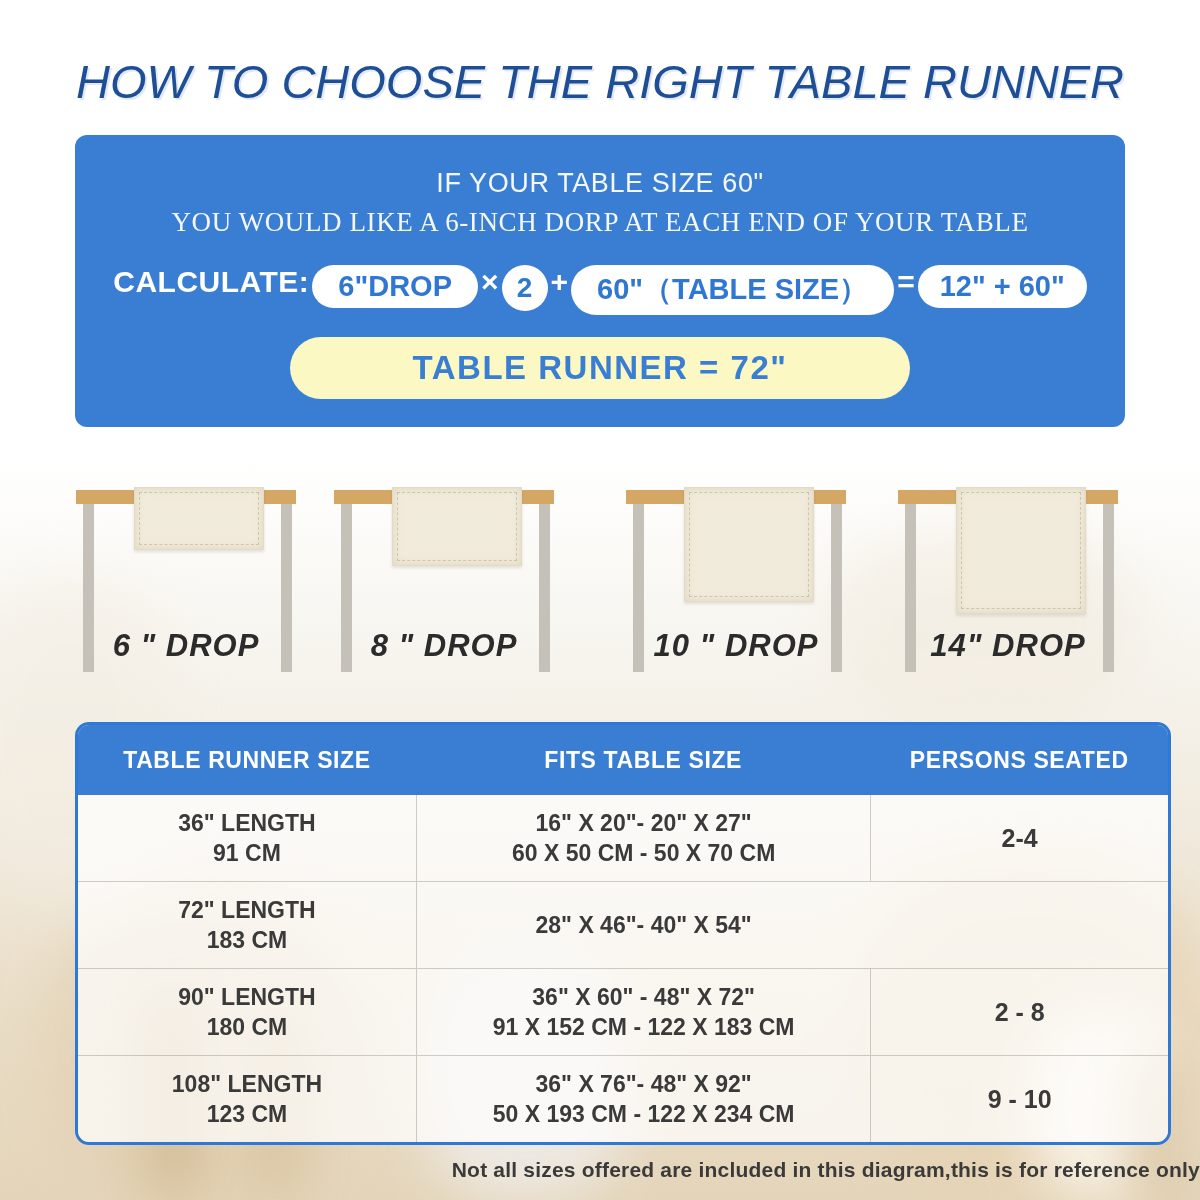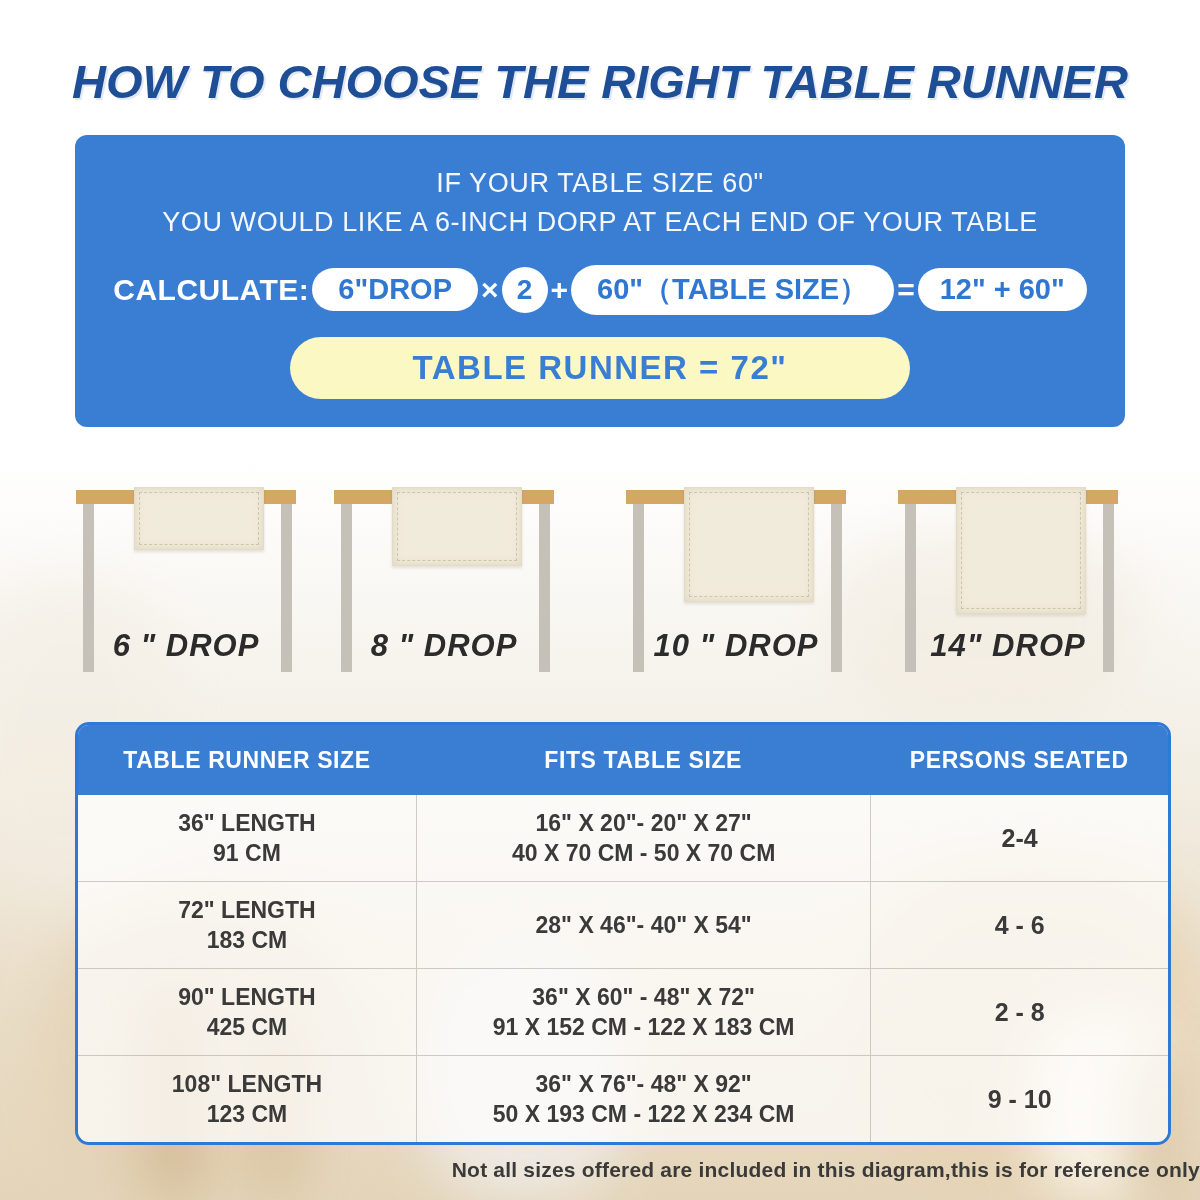--- a/index.html
+++ b/index.html
@@ -13,28 +13,28 @@
   .b3{left:258px;top:1010px;width:38px;height:190px;background:#d2ba92;opacity:.7;border-radius:20px;}
   .b4{left:860px;top:860px;width:340px;height:340px;background:#e6d2b2;opacity:.75;}
   .b5{left:1030px;top:1010px;width:150px;height:190px;background:#f8f2e6;opacity:.95;}
   .b6{left:1135px;top:1050px;width:44px;height:150px;background:#cfb68c;opacity:.8;border-radius:20px;}
   .b7{left:420px;top:950px;width:210px;height:250px;background:#efece8;opacity:.85;}
   .b8{left:830px;top:530px;width:310px;height:190px;background:#f1e9db;opacity:.5;}
   .b9{left:-40px;top:580px;width:220px;height:320px;background:#f3ede2;opacity:.55;}
   .content{position:absolute;inset:0;z-index:2;}
   
   .title{position:absolute;top:54px;left:0;width:100%;text-align:center;
-    font-size:47px;font-weight:bold;font-style:italic;color:#1d4e96;letter-spacing:0px;
+    font-size:47px;font-weight:normal;font-style:italic;color:#1d4e96;letter-spacing:0px;
     text-shadow:2px 2px 0 rgba(150,175,215,.28);}
   
   .calc{position:absolute;left:75px;top:135px;width:1050px;height:292px;background:#3a7ed3;
     border-radius:12px;display:flex;flex-direction:column;align-items:center;box-sizing:border-box;padding-top:32px;}
   .calc-line{color:#f4f8fd;font-size:27px;letter-spacing:.6px;line-height:1.2;text-align:center;}
-  .calc-line + .calc-line{margin-top:7px;}
-  .calc-row{margin-top:26px;display:flex;align-items:center;justify-content:center;gap:3px;width:100%;}
+  .calc-line + .calc-line{margin-top:7px;font-family:Liberation Serif, serif;}
+  .calc-row{margin-top:26px;display:flex;align-items:flex-start;justify-content:center;gap:3px;width:100%;}
   .calc-label{color:#ffffff;font-size:30px;font-weight:bold;letter-spacing:.5px;}
   .pill{background:#ffffff;border-radius:30px;padding:5px 26px;color:#2f77d1;font-size:29px;font-weight:bold;white-space:nowrap;}
   .pill.small{padding:5px 22px;}
   .circle{background:#ffffff;width:46px;height:46px;border-radius:50%;display:flex;align-items:center;justify-content:center;
     color:#2f77d1;font-size:28px;font-weight:bold;}
   .op{color:#ffffff;font-size:30px;font-weight:bold;}
   .result-pill{margin-top:22px;width:620px;height:62px;background:#fbf8c3;border-radius:31px;
     display:flex;align-items:center;justify-content:center;color:#3a7ed3;font-size:33px;font-weight:bold;letter-spacing:1.5px;}
   
   .figures{position:absolute;left:0;top:480px;width:1200px;height:215px;}
@@ -138,38 +138,37 @@
         <div class="hcell">PERSONS SEATED</div>
       </div>
       <div class="st-body">
         <div class="st-row">
           <div class="cell">
             <span>36" LENGTH</span>
             <span>91 CM</span>
           </div>
           <div class="cell mid">
             <span>16" X 20"- 20" X 27"</span>
-            <span>40 X 70 CM - 50 X 70 CM</span>
+            <span>60 X 50 CM - 50 X 70 CM</span>
           </div>
           <div class="cell last">2-4</div>
         </div>
         <div class="st-row">
           <div class="cell">
             <span>72" LENGTH</span>
             <span>183 CM</span>
           </div>
           <div class="cell mid">
             <span>28" X 46"- 40" X 54"</span>
           </div>
-          <div class="cell last">4 - 6</div>
         </div>
         <div class="st-row">
           <div class="cell">
             <span>90" LENGTH</span>
-            <span>425 CM</span>
+            <span>180 CM</span>
           </div>
           <div class="cell mid">
             <span>36" X 60" - 48" X 72"</span>
             <span>91 X 152 CM - 122 X 183 CM</span>
           </div>
           <div class="cell last">2 - 8</div>
         </div>
         <div class="st-row">
           <div class="cell">
             <span>108" LENGTH</span>

